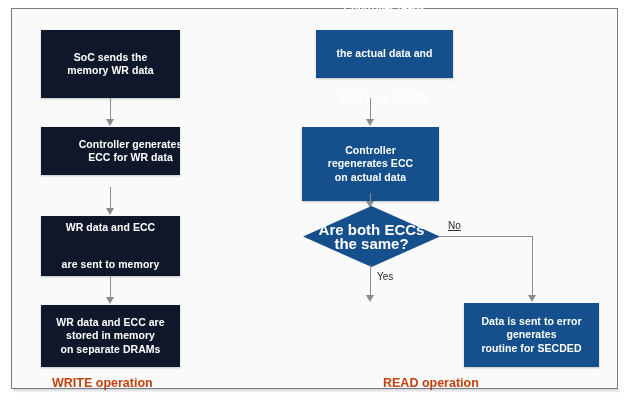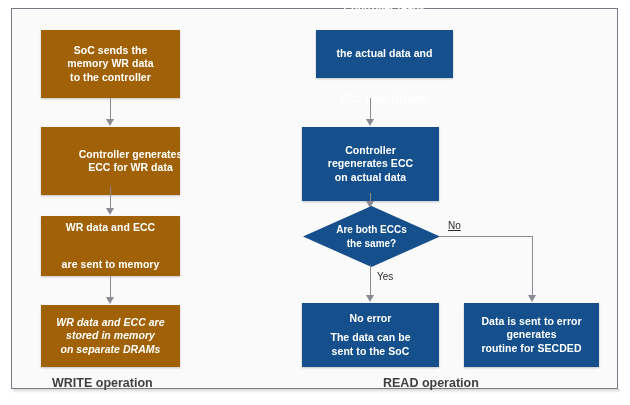--- a/index.html
+++ b/index.html
@@ -51,21 +51,21 @@
     font-weight: bold;
     font-size: 10.5px;
     line-height: 13.5px;
     letter-spacing: 0.05px;
     padding: 2px 4px;
     box-shadow: 0 1px 2px rgba(0,0,0,0.22);
   }
   .node .ln { display: block; white-space: nowrap; }
   .node .gap { height: 6px; }
 
-  .purple { background: #a16207; }
+  .purple { background: #0f172a; }
   .blue   { background: #15508c; }
 
   
   .diamond-wrap {
     position: absolute;
     box-sizing: border-box;
   }
   .diamond-shape {
     position: absolute;
     inset: 0;
@@ -76,21 +76,21 @@
   .diamond-text {
     position: absolute;
     inset: 0;
     display: flex;
     flex-direction: column;
     align-items: center;
     justify-content: center;
     text-align: center;
     color: #ffffff;
     font-weight: bold;
-    font-size: 10px;
+    font-size: 15px;
     line-height: 13.5px;
   }
   .diamond-text .ln { display: block; white-space: nowrap; }
 
   
   .vline {
     position: absolute;
     width: 1.6px;
     background: #8a8a92;
   }
@@ -111,61 +111,60 @@
   .edge-label {
     position: absolute;
     color: #2b2b2b;
     font-size: 10px;
     font-weight: normal;
     white-space: nowrap;
   }
 
   .section-label {
     position: absolute;
-    color: #404040;
+    color: #c2410c;
     font-size: 12.5px;
     font-weight: bold;
     white-space: nowrap;
   }
 </style>
 </head>
 <body>
 
 <div id="canvas">
 
   <div id="frame-shadow"></div>
 
   <div id="frame">
 
     <div class="node purple" style="left:29px; top:21px; width:139px; height:68px;">
       <span class="ln">SoC sends the</span>
       <span class="ln">memory WR data</span>
-      <span class="ln">to the controller</span>
     </div>
 
     <div class="vline" style="left:97.5px; top:89px; height:23px;"></div>
     <div class="arrowhead" style="left:94px; top:110px;"></div>
 
-    <div class="node purple" style="left:29px; top:118px; width:139px; height:68px;padding-left:44px;">
+    <div class="node purple" style="left:29px; top:118px; width:139px; height:48px;padding-left:44px;">
       <span class="ln">Controller generates</span>
       <span class="ln">ECC for WR data</span>
     </div>
 
     <div class="vline" style="left:97.5px; top:178px; height:23px;"></div>
     <div class="arrowhead" style="left:94px; top:199px;"></div>
 
     <div class="node purple" style="left:29px; top:207px; width:139px; height:60px;gap:24px;">
       <span class="ln">WR data and ECC</span>
       <span class="ln">are sent to memory</span>
     </div>
 
     <div class="vline" style="left:97.5px; top:267px; height:23px;"></div>
     <div class="arrowhead" style="left:94px; top:288px;"></div>
 
-    <div class="node purple" style="left:29px; top:296px; width:139px; height:62px;font-style:italic;">
+    <div class="node purple" style="left:29px; top:296px; width:139px; height:62px;">
       <span class="ln">WR data and ECC are</span>
       <span class="ln">stored in memory</span>
       <span class="ln">on separate DRAMs</span>
     </div>
 
     <div class="section-label" style="left:40px; top:367px;">WRITE operation</div>
 
     <div class="node blue" style="left:304px; top:21px; width:137px; height:48px;gap:32px;">
       <span class="ln">Controller reads</span>
       <span class="ln">the actual data and</span>
@@ -194,26 +193,20 @@
 
     <div class="vline" style="left:357.5px; top:256px; height:33px;"></div>
     <div class="arrowhead" style="left:354px; top:286px;"></div>
     <div class="edge-label" style="left:365px; top:262px;">Yes</div>
 
     <div class="hline" style="left:427px; top:226.5px; width:94px;"></div>
     <div class="vline" style="left:519.5px; top:226.5px; height:62px;"></div>
     <div class="arrowhead" style="left:516px; top:286px;"></div>
     <div class="edge-label" style="left:436px; top:211px;text-decoration:underline;">No</div>
 
-    <div class="node blue" style="left:290px; top:294px; width:137px; height:64px;">
-      <span class="ln">No error</span>
-      <span class="gap"></span>
-      <span class="ln">The data can be</span>
-      <span class="ln">sent to the SoC</span>
-    </div>
 
     <div class="node blue" style="left:452px; top:294px; width:135px; height:64px;">
       <span class="ln">Data is sent to error</span>
       <span class="ln">generates</span>
       <span class="ln">routine for SECDED</span>
     </div>
 
     <div class="section-label" style="left:371px; top:367px;">READ operation</div>
 
   </div>

